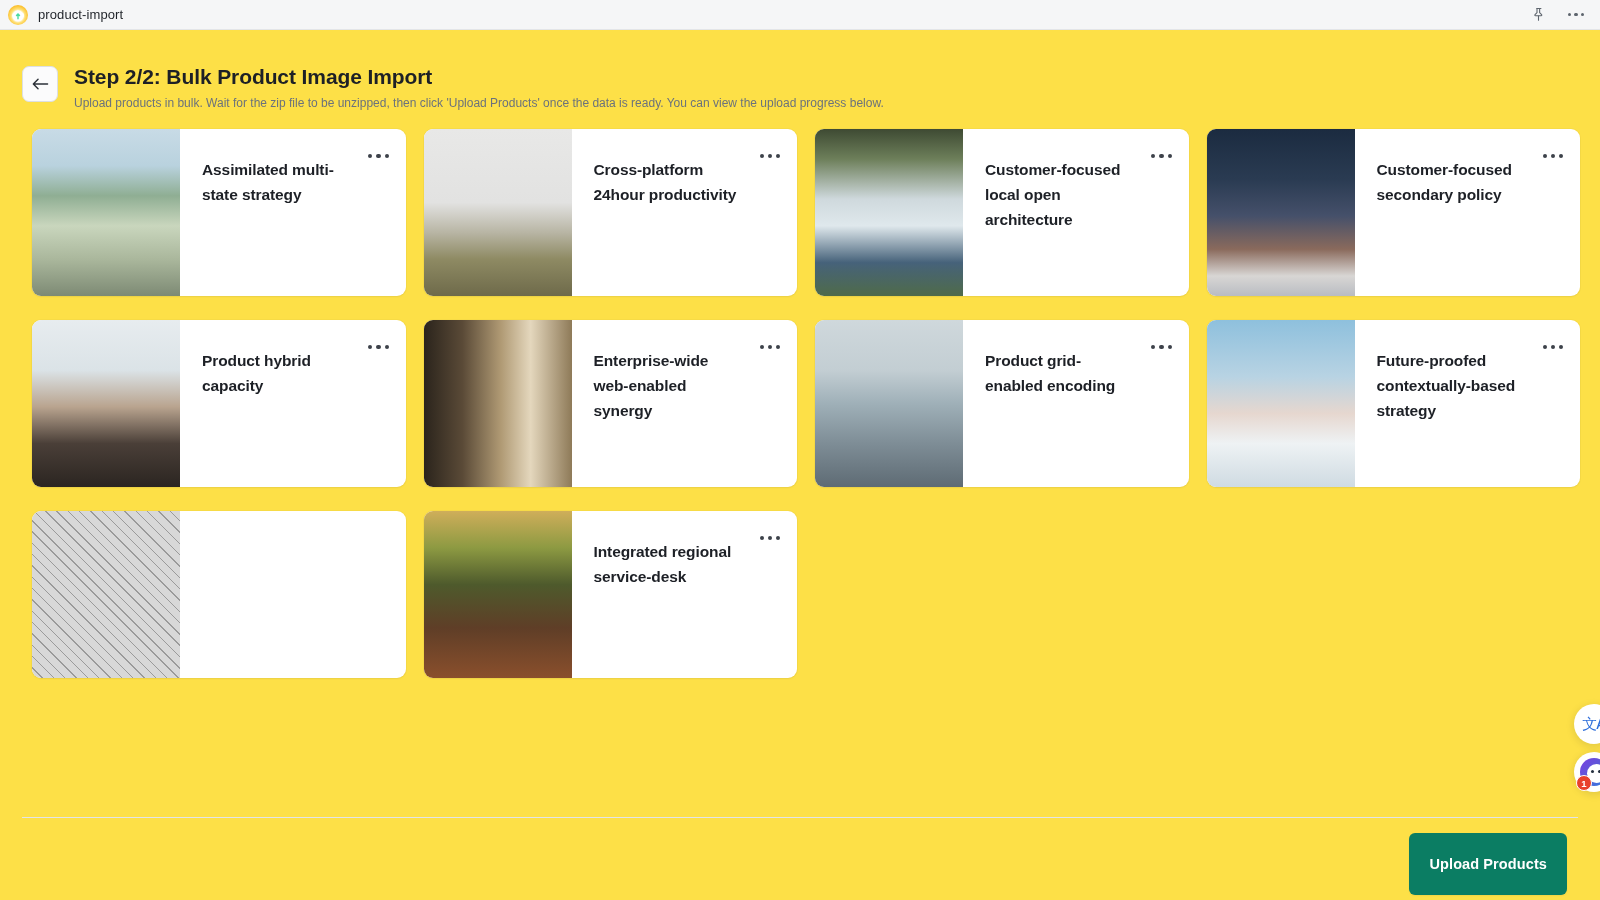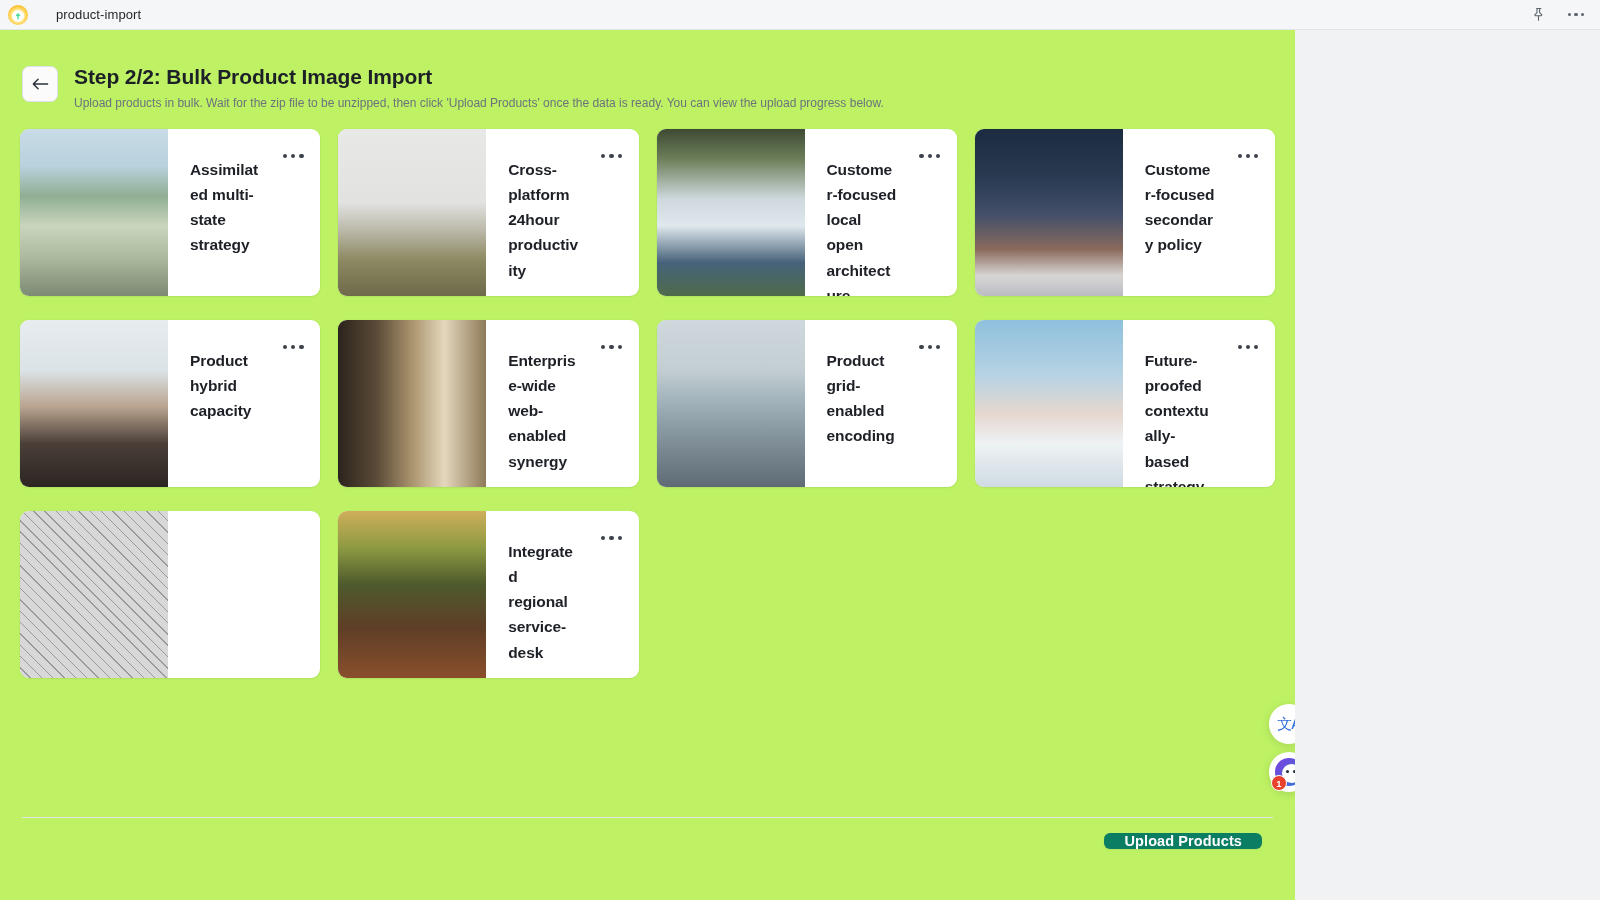--- a/index.html
+++ b/index.html
@@ -15,21 +15,21 @@
   
   .titlebar {
     height: 30px;
     background: #f5f6f7;
     border-bottom: 1px solid #e3e5e8;
     display: flex;
     align-items: center;
     padding: 0 14px 0 8px;
     position: relative;
   }
-  .tb-left { display: flex; align-items: center; gap: 28px; justify-content: flex-end; }
+  .tb-left { display: flex; align-items: center; gap: 10px; justify-content: flex-end; }
   .app-icon {
     width: 20px; height: 20px;
     border-radius: 50%;
     background: radial-gradient(circle at 50% 55%, #ffffff 0%, #ffffff 34%, #ffe27a 46%, #fbc02d 70%, #f9a825 100%);
     position: relative;
     display: flex; align-items: center; justify-content: center;
     flex: 0 0 auto;
   }
   .app-icon svg { display: block; }
   .app-title {
@@ -53,23 +53,23 @@
     display: flex; gap: 3px; align-items: center;
   }
   .dots-h i {
     width: 3.2px; height: 3.2px; border-radius: 50%;
     background: #5d646d; display: block;
   }
 
   
   .page {
     position: relative;
-    width: 1295px;
+    width: 1600px;
     height: 870px;
-    background: #bef264;
+    background: #fde047;
     overflow: hidden;
   }
 
   .header {
     padding: 33px 0 0 22px;
     display: flex;
     gap: 16px;
     align-items: flex-start;
   }
   .back-btn {
@@ -93,21 +93,21 @@
   }
   .page-sub {
     font-size: 12px;
     color: #6b727c;
     margin-top: 4px;
     line-height: 1.4;
   }
 
   
   .grid {
-    margin: 17px 0 0 0;
+    margin: 17px 0 0 12px;
     padding: 0 20px;
     display: grid;
     grid-template-columns: repeat(4, 1fr);
     column-gap: 18px;
     row-gap: 24px;
   }
   .card {
     background: #ffffff;
     border-radius: 9px;
     height: 167px;
@@ -172,21 +172,21 @@
     justify-content: flex-end;
   }
   .btn-primary {
     background: #0b7d63;
     color: #ffffff;
     border: none;
     border-radius: 6px;
     font-size: 14.5px;
     font-weight: bold;
     font-family: "Liberation Sans", sans-serif;
-    padding: 0 20px;
+    padding: 23px 20px;
     cursor: pointer;
     letter-spacing: .1px;
     box-shadow: 0 1px 2px rgba(16,24,40,.06);
   }
 
   
   .float-stack {
     position: absolute;
     right: -14px;
     top: 674px;

